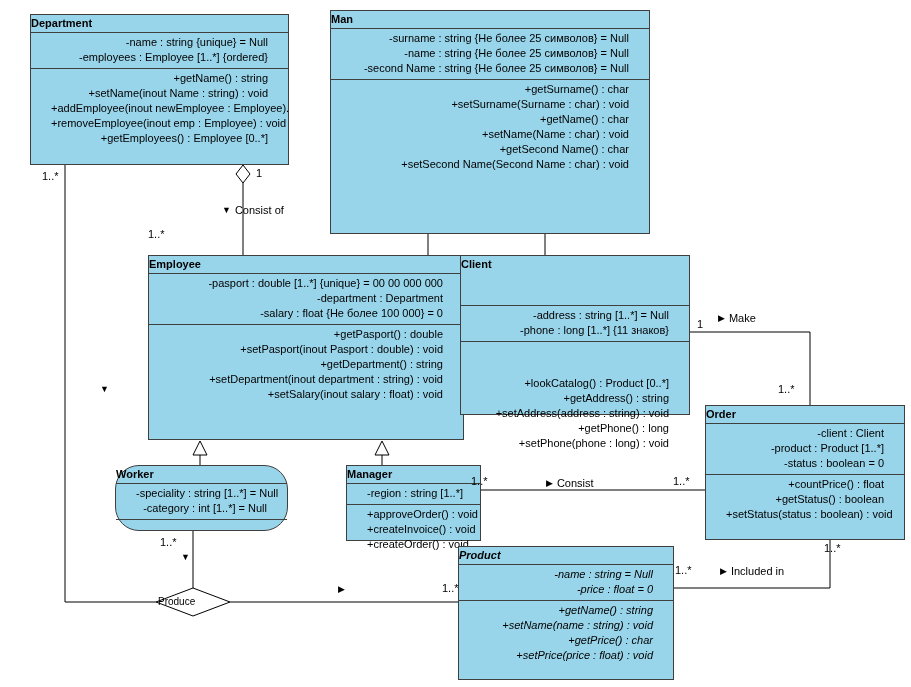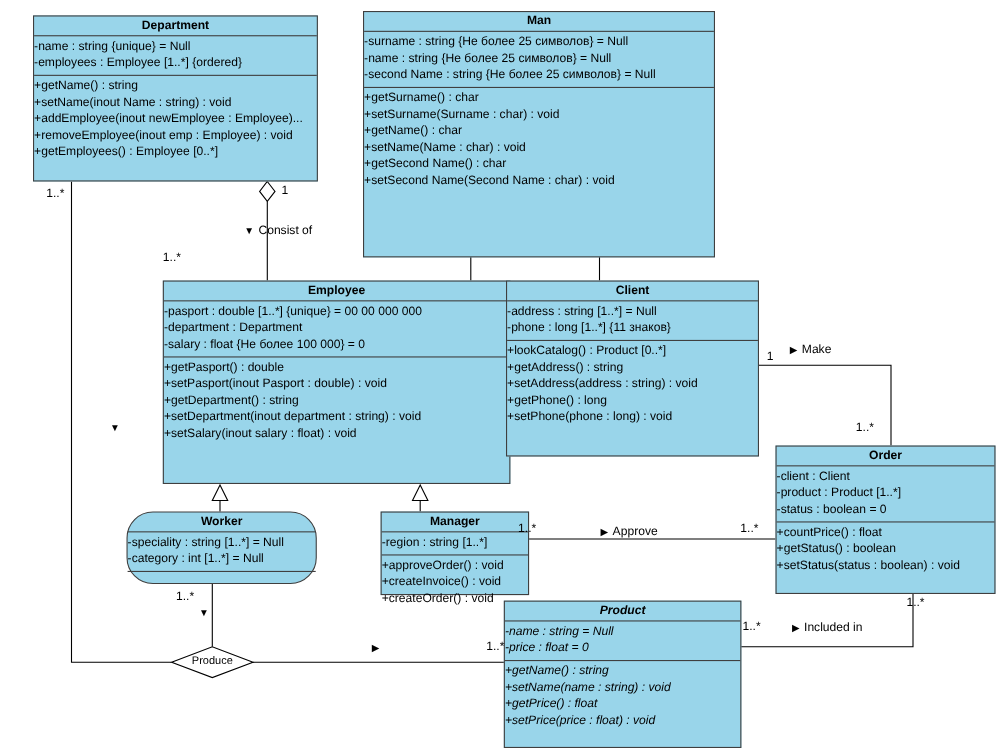--- a/index.html
+++ b/index.html
@@ -4,29 +4,29 @@
 <style>
   * { margin:0; padding:0; box-sizing:border-box; }
   html,body { background:#fff; }
   body { font-family:"Liberation Sans","DejaVu Sans",sans-serif; color:#000; }
   #diagram { position:relative; width:911px; height:687px; background:#fff; overflow:hidden; }
   #connector-layer { position:absolute; left:0; top:0; z-index:1; }
   .cline { stroke:var(--connector,#000); stroke-width:1; fill:none; }
   .hollow { stroke:var(--connector,#000); stroke-width:1; fill:#fff; }
   .uml-class { position:absolute; background:var(--class-fill,#99D5EA); border:1px solid var(--class-border,#3f3f3f);
                display:flex; flex-direction:column; font-size:11px; z-index:2; }
-  .uml-title { font-weight:bold; text-align:center; height:17px; line-height:17px; overflow:hidden; }
+  .uml-title { font-weight:bold; text-align:left; height:17px; line-height:17px; overflow:hidden; }
   .uml-attrs { border-top:1px solid var(--class-border,#3f3f3f); border-bottom:1px solid var(--class-border,#3f3f3f);
                padding:2px 0 3px; }
   .uml-methods { padding:2px 0 2px; flex:1; min-height:6px; }
-  .member { padding:0 0; line-height:15px; white-space:nowrap; overflow:hidden; }
+  .member { padding:0 20px; line-height:15px; white-space:nowrap; overflow:hidden;text-align:right; }
   .edge-label { position:absolute; font-size:11px; line-height:13px; white-space:nowrap; z-index:3;
                 display:flex; align-items:center; gap:4px; }
   .arrow { font-size:9px; line-height:13px; }
-  .nary-label { position:absolute; z-index:3; font-size:10px; text-align:center; }
+  .nary-label { position:absolute; z-index:3; font-size:10px; }
 </style>
 </head>
 <body>
 
 <div id="diagram">
 
   <svg id="connector-layer" width="911" height="687">
 
     <polygon class="hollow" points="243,165 250,174 243,183 236,174"></polygon>
     <line class="cline" x1="243" y1="183" x2="243" y2="255"></line>
@@ -99,21 +99,21 @@
       </div>
     <div class="uml-methods">
         <div class="member">+getPasport() : double</div>
         <div class="member">+setPasport(inout Pasport : double) : void</div>
         <div class="member">+getDepartment() : string</div>
         <div class="member">+setDepartment(inout department : string) : void</div>
         <div class="member">+setSalary(inout salary : float) : void</div>
       </div>
   </div>
 
-  <div class="uml-class" style="left:460px;top:255px;width:230px;height:160px;">
+  <div class="uml-class" style="left:460px;top:255px;width:230px;height:160px;gap:32px;">
     <div class="uml-title">Client</div>
     <div class="uml-attrs">
         <div class="member">-address : string [1..*] = Null</div>
         <div class="member">-phone : long [1..*] {11 знаков}</div>
       </div>
     <div class="uml-methods">
         <div class="member">+lookCatalog() : Product [0..*]</div>
         <div class="member">+getAddress() : string</div>
         <div class="member">+setAddress(address : string) : void</div>
         <div class="member">+getPhone() : long</div>
@@ -158,21 +158,21 @@
 
   <div class="uml-class" style="left:458px;top:546px;width:216px;height:134px;font-style:italic;">
     <div class="uml-title">Product</div>
     <div class="uml-attrs">
         <div class="member">-name : string = Null</div>
         <div class="member">-price : float = 0</div>
       </div>
     <div class="uml-methods">
         <div class="member">+getName() : string</div>
         <div class="member">+setName(name : string) : void</div>
-        <div class="member">+getPrice() : float</div>
+        <div class="member">+getPrice() : char</div>
         <div class="member">+setPrice(price : float) : void</div>
       </div>
   </div>
 
   <div class="edge-label" style="left:256px;top:167px;">1</div>
   <div class="edge-label" style="left:222px;top:204px;">
     <span class="arrow">▼</span>
     <span>Consist of</span>
   </div>
   <div class="edge-label" style="left:148px;top:228px;">1..*</div>
@@ -180,21 +180,21 @@
   <div class="edge-label" style="left:697px;top:318px;">1</div>
   <div class="edge-label" style="left:718px;top:312px;">
     <span class="arrow">▶</span>
     <span>Make</span>
   </div>
   <div class="edge-label" style="left:778px;top:383px;">1..*</div>
 
   <div class="edge-label" style="left:471px;top:475px;">1..*</div>
   <div class="edge-label" style="left:546px;top:477px;">
     <span class="arrow">▶</span>
-    <span>Approve</span>
+    <span>Consist</span>
   </div>
   <div class="edge-label" style="left:673px;top:475px;">1..*</div>
 
   <div class="edge-label" style="left:675px;top:564px;">1..*</div>
   <div class="edge-label" style="left:720px;top:565px;">
     <span class="arrow">▶</span>
     <span>Included in</span>
   </div>
   <div class="edge-label" style="left:824px;top:542px;">1..*</div>
 

